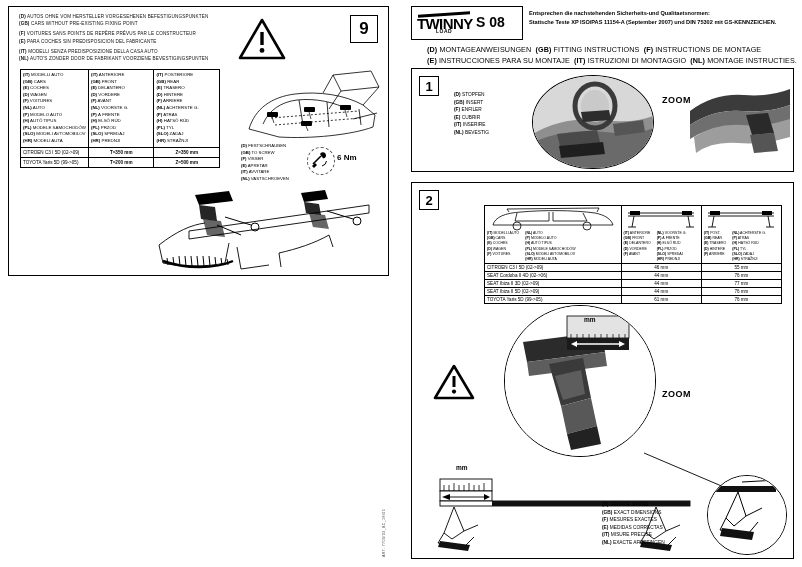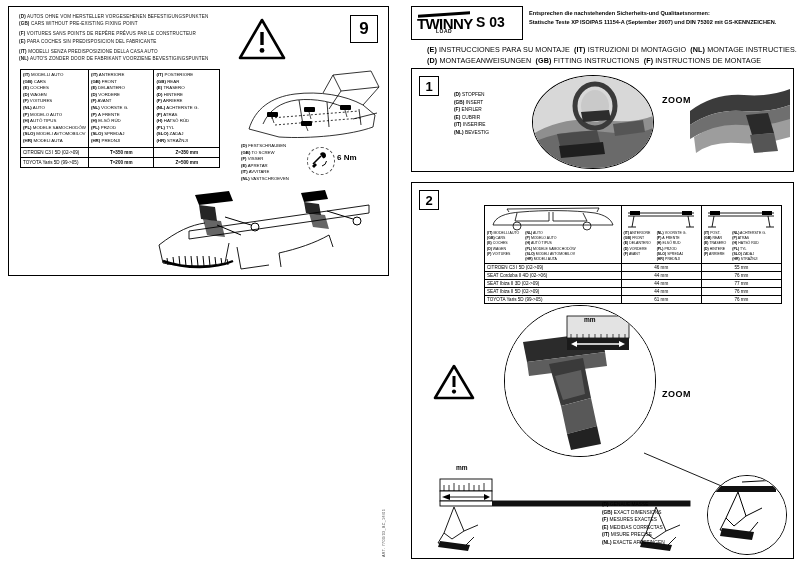--- a/index.html
+++ b/index.html
@@ -306,45 +306,45 @@
   <div id="side-code">ART. 7700/03_BC_16/05</div>
 </div>
 
 <div class="page page-right">
 
   <div id="brand-box">
     <div id="brand-inner">
       <div id="brand-bar"></div>
       <div id="brand-name">TWINNY</div>
       <div id="brand-load">LOAD</div>
-      <div id="brand-model">S 03</div>
+      <div id="brand-model">S 08</div>
     </div>
   </div>
 
   <div id="norms">
     <div class="norm-line">Entsprechen die nachstehenden Sicherheits-und Qualitaetsnormen:</div>
     <div class="norm-line">Statische Teste XP ISO/PAS 11154-A (September 2007) und DIN 75302 mit GS-KENNZEICHEN.</div>
   </div>
 
   <div id="instr-langs">
+    <div class="instr-line">
+      <b>(D)</b>
+      <span>MONTAGEANWEISUNGEN</span>
+      &nbsp;<b>(GB)</b>
+      <span>FITTING INSTRUCTIONS</span>
+      &nbsp;<b>(F)</b>
+      <span>INSTRUCTIONS DE MONTAGE</span>
+    </div>
     <div class="instr-line">
       <b>(E)</b>
       <span>INSTRUCCIONES PARA SU MONTAJE</span>
       &nbsp;<b>(IT)</b>
       <span>ISTRUZIONI DI MONTAGGIO</span>
       &nbsp;<b>(NL)</b>
       <span>MONTAGE INSTRUCTIES.</span>
-    </div>
-    <div class="instr-line">
-      <b>(D)</b>
-      <span>MONTAGEANWEISUNGEN</span>
-      &nbsp;<b>(GB)</b>
-      <span>FITTING INSTRUCTIONS</span>
-      &nbsp;<b>(F)</b>
-      <span>INSTRUCTIONS DE MONTAGE</span>
     </div>
   </div>
 
   <div class="frame" id="step1">
     <div class="step-num">1</div>
 
     <div id="step1-langs">
       <div class="s1-line"><b>(D)</b> <span>STOPFEN</span></div>
       <div class="s1-line"><b>(GB)</b> <span>INSERT</span></div>
       <div class="s1-line"><b>(F)</b> <span>ENFILER</span></div>

